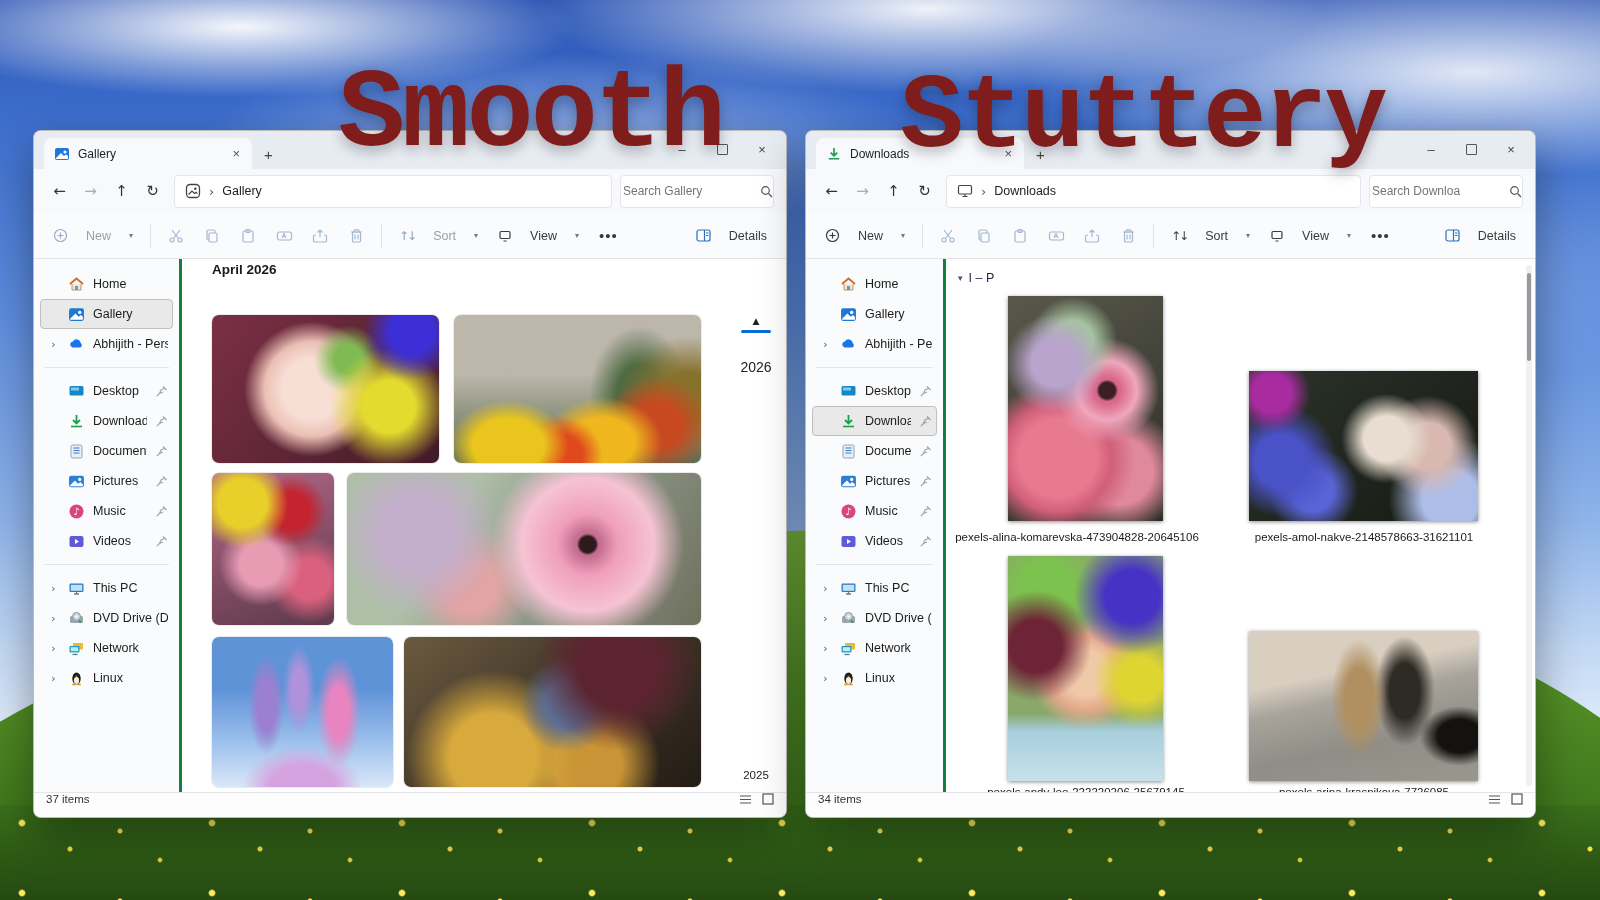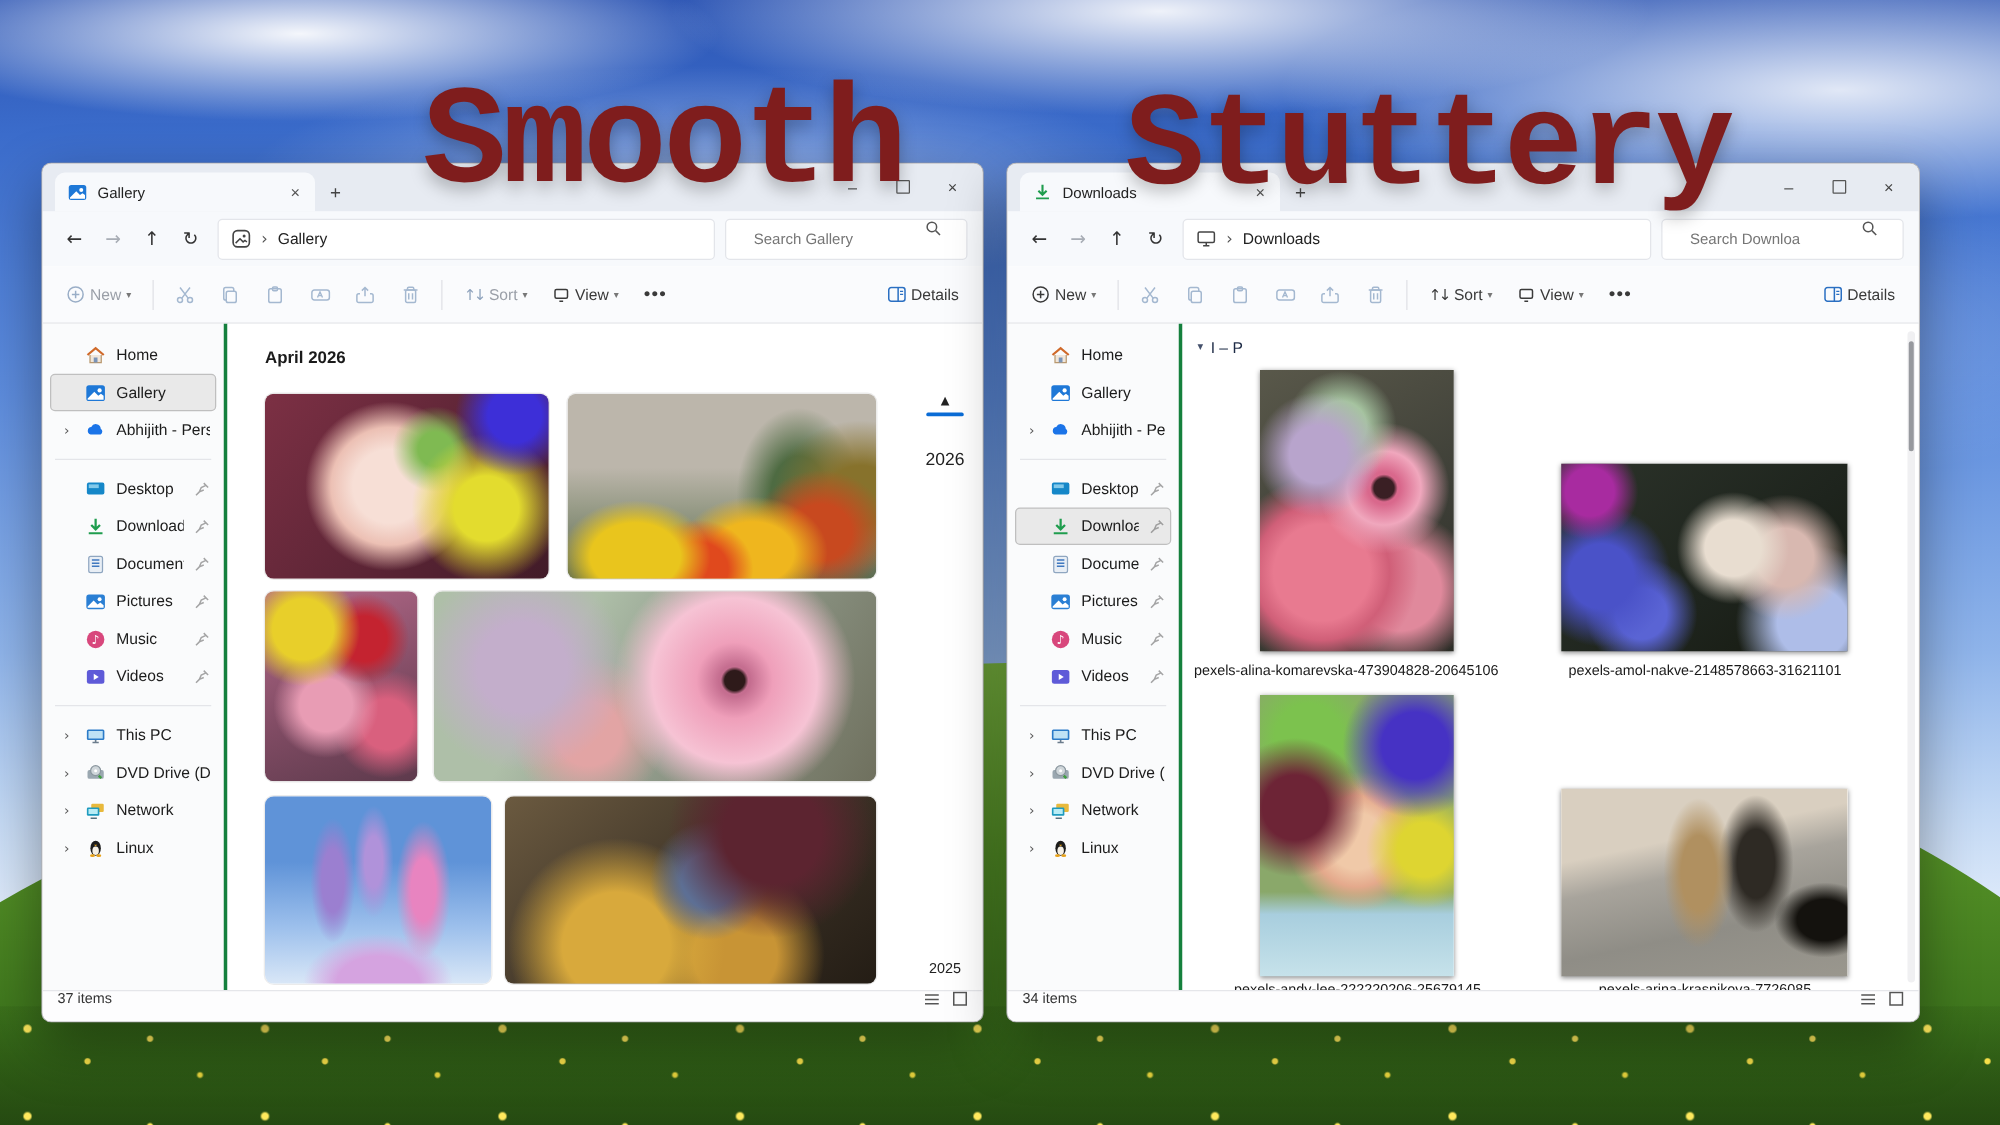--- a/index.html
+++ b/index.html
@@ -45,28 +45,28 @@
 
   .addressrow{height:44px;background:#f7f9fc;display:flex;align-items:center;padding:0 12px;gap:4px;}
   .navbtn{width:27px;height:27px;display:flex;align-items:center;justify-content:center;
     font-family:"DejaVu Sans",sans-serif;font-size:15px;color:#333;border-radius:4px;flex:none;}
   .navbtn.dis{color:#a8adb5;}
   .crumbbar{flex:1;height:31px;background:#fff;border:1px solid #e3e5ea;border-radius:4px;display:flex;
     align-items:center;padding:0 10px;gap:8px;margin:0 4px;min-width:0;}
   .crumbsep{color:#555;font-size:13px;font-family:"DejaVu Sans",sans-serif;}
   .crumb{font-size:12.5px;color:#222;}
   .searchbar{width:152px;height:31px;background:#fff;border:1px solid #e3e5ea;border-radius:4px;display:flex;
-    padding:0 20px;gap:16px;flex:none;}
+    align-items:center;padding:0 0;gap:16px;flex:none;}
   .searchbar input{border:none;outline:none;flex:1;min-width:0;font-size:12px;color:#333;
     font-family:"Liberation Sans",sans-serif;background:transparent;}
   .searchbar input::placeholder{color:#757575;opacity:1;}
 
   .toolbar{height:45px;background:#fafbfd;border-bottom:1px solid #e2e4e8;display:flex;align-items:center;
     padding:0 10px;gap:2px;}
-  .tbtn{display:flex;align-items:center;gap:4px;padding:0 9px;height:32px;border-radius:4px;font-size:12.5px;color:#3a3a3a;}
+  .tbtn{display:flex;align-items:center;gap:18px;padding:0 9px;height:32px;border-radius:4px;font-size:12.5px;color:#3a3a3a;}
   .tbtn .dd{font-family:"DejaVu Sans",sans-serif;font-size:8px;color:#777;}
   .tbtn.muted{color:#9a9fa8;}
   .ticobtn{width:34px;height:32px;display:flex;align-items:center;justify-content:center;border-radius:4px;}
   .tsep{width:1px;height:24px;background:#dfe1e6;margin:0 6px;flex:none;}
   .spacer{flex:1;}
   .sorticon{font-family:"DejaVu Sans",sans-serif;font-size:12px;color:#8fa3bd;letter-spacing:-2px;}
   .moreicon{font-size:15px;color:#3a3a3a;letter-spacing:1px;}
 
   .wbody{display:flex;height:533px;}
   .sidebar{width:148px;flex:none;background:#fafbfc;border-right:3px solid #15803d;padding-top:10px;
@@ -82,21 +82,21 @@
   .sdiv{height:1px;background:#e4e5e9;margin:8px 10px;}
 
   .content{flex:1;position:relative;background:#fff;overflow:hidden;}
 
   .statusbar{height:27px;border-top:1px solid #e5e6ea;background:#fdfdfe;display:flex;align-items:flex-start;
     justify-content:space-between;padding:0 12px;}
   .scount{font-size:11.5px;color:#333;}
   .sviews{display:flex;gap:10px;align-items:center;}
 
   
-  .gheading{position:absolute;left:30px;top:19px;font-size:13.5px;font-weight:bold;color:#1a1a1a;}
+  .gheading{position:absolute;left:30px;top:3px;font-size:13.5px;font-weight:bold;color:#1a1a1a;}
   .gimg{position:absolute;border-radius:7px;box-shadow:0 0 0 1px rgba(0,0,0,.08);}
   .timeline{position:absolute;right:13px;top:58px;width:34px;text-align:center;}
   .tl-arrow{font-size:9px;color:#222;font-family:"DejaVu Sans",sans-serif;line-height:1;}
   .tl-bar{height:3px;background:#0a6cd6;border-radius:2px;margin:4px 2px 1px;}
   .tl-year{font-size:14px;color:#222;margin-top:26px;}
   .tl-year2{position:absolute;right:13px;top:510px;width:34px;text-align:center;font-size:11.5px;color:#222;}
 
   
   .p-l1a{background:
     radial-gradient(circle at 88% 12%,#3d2fd8 0 9%,rgba(61,47,216,0) 20%),

